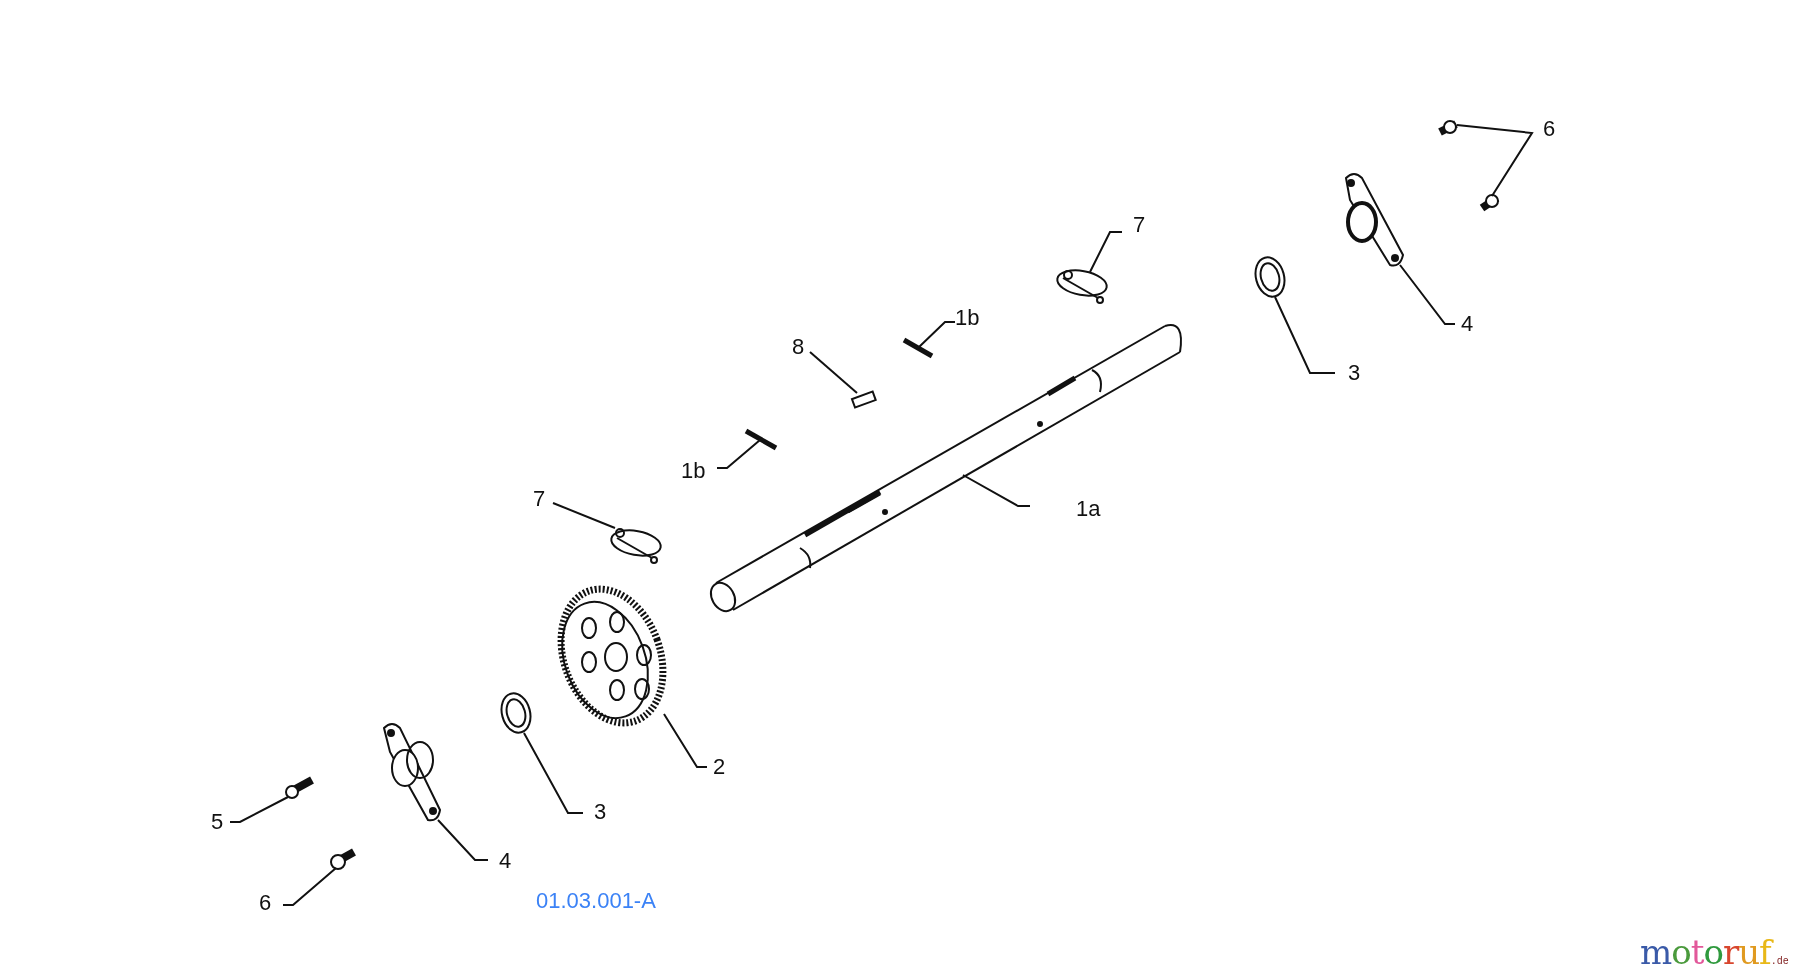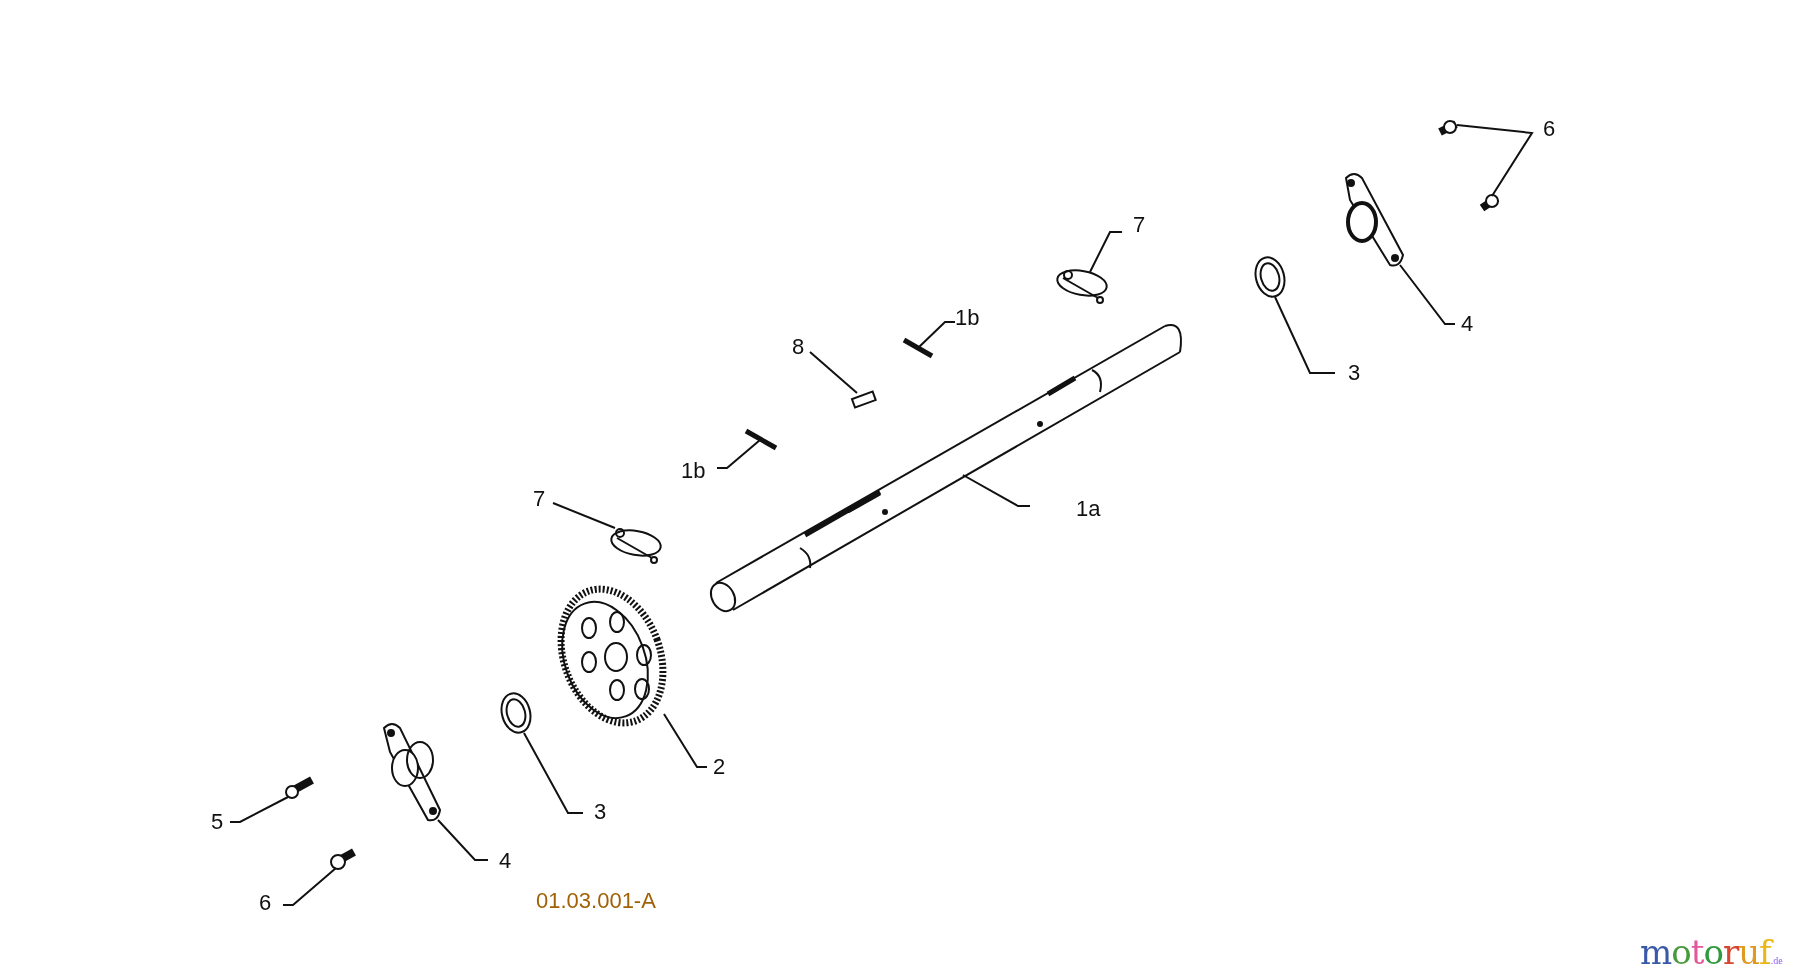--- a/index.html
+++ b/index.html
@@ -1,22 +1,22 @@
 <!DOCTYPE html>
 <html><head>
 <meta charset="utf-8">
 <style>
   html, body { margin:0; padding:0; background:#ffffff; }
   body { width:1800px; height:978px; position:relative; overflow:hidden; font-family:"Liberation Sans", sans-serif; }
   #diagram { position:absolute; left:0; top:0; width:1800px; height:978px; }
   .lbl { position:absolute; font-size:22px; color:#111; line-height:1; }
-  .ref { position:absolute; font-size:22px; color:#a16207; }
+  .ref { position:absolute; font-size:22px; color:#3b82f6; }
   .logo { position:absolute; left:1640px; top:932px; font-family:"DejaVu Serif", serif; font-size:34px; letter-spacing:-1px; }
   .logo span { display:inline-block; }
-  .logo .tld { font-family:Liberation Serif, serif; font-size:10px; color:#8b5cf6; letter-spacing:0; }
+  .logo .tld { font-family:Liberation Mono, monospace; font-size:10px; color:#7f1d1d; letter-spacing:0; }
 </style>
 </head>
 <body>
 
 <svg id="diagram" viewBox="0 0 1800 978" xmlns="http://www.w3.org/2000/svg">
   <g fill="none" stroke="#111" stroke-width="2">
 
     <g>
       <path d="M716 583 L1165 326"></path>
       <path d="M733 610 L1180 352"></path>

